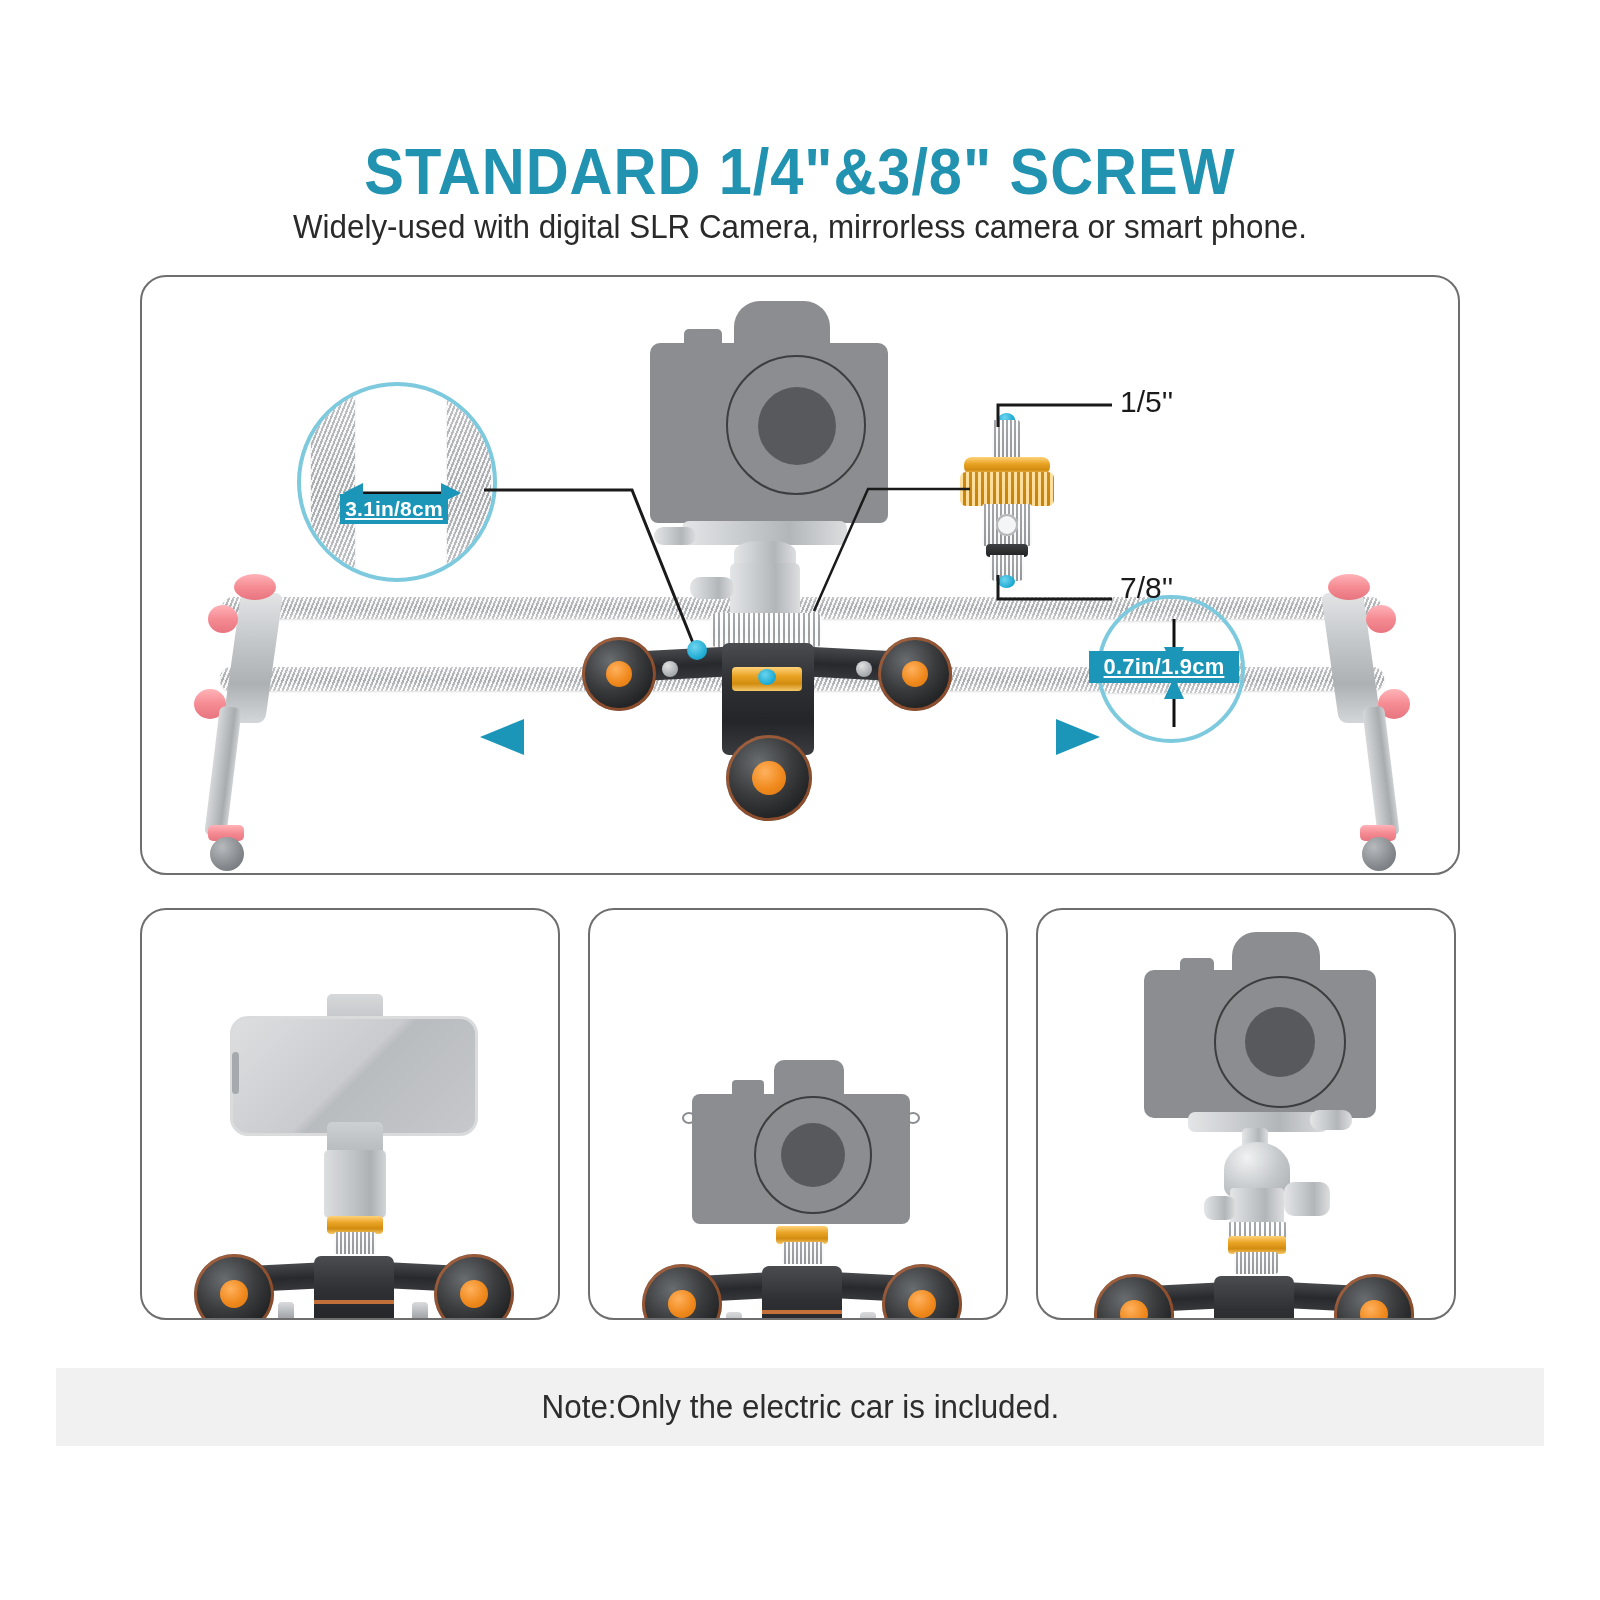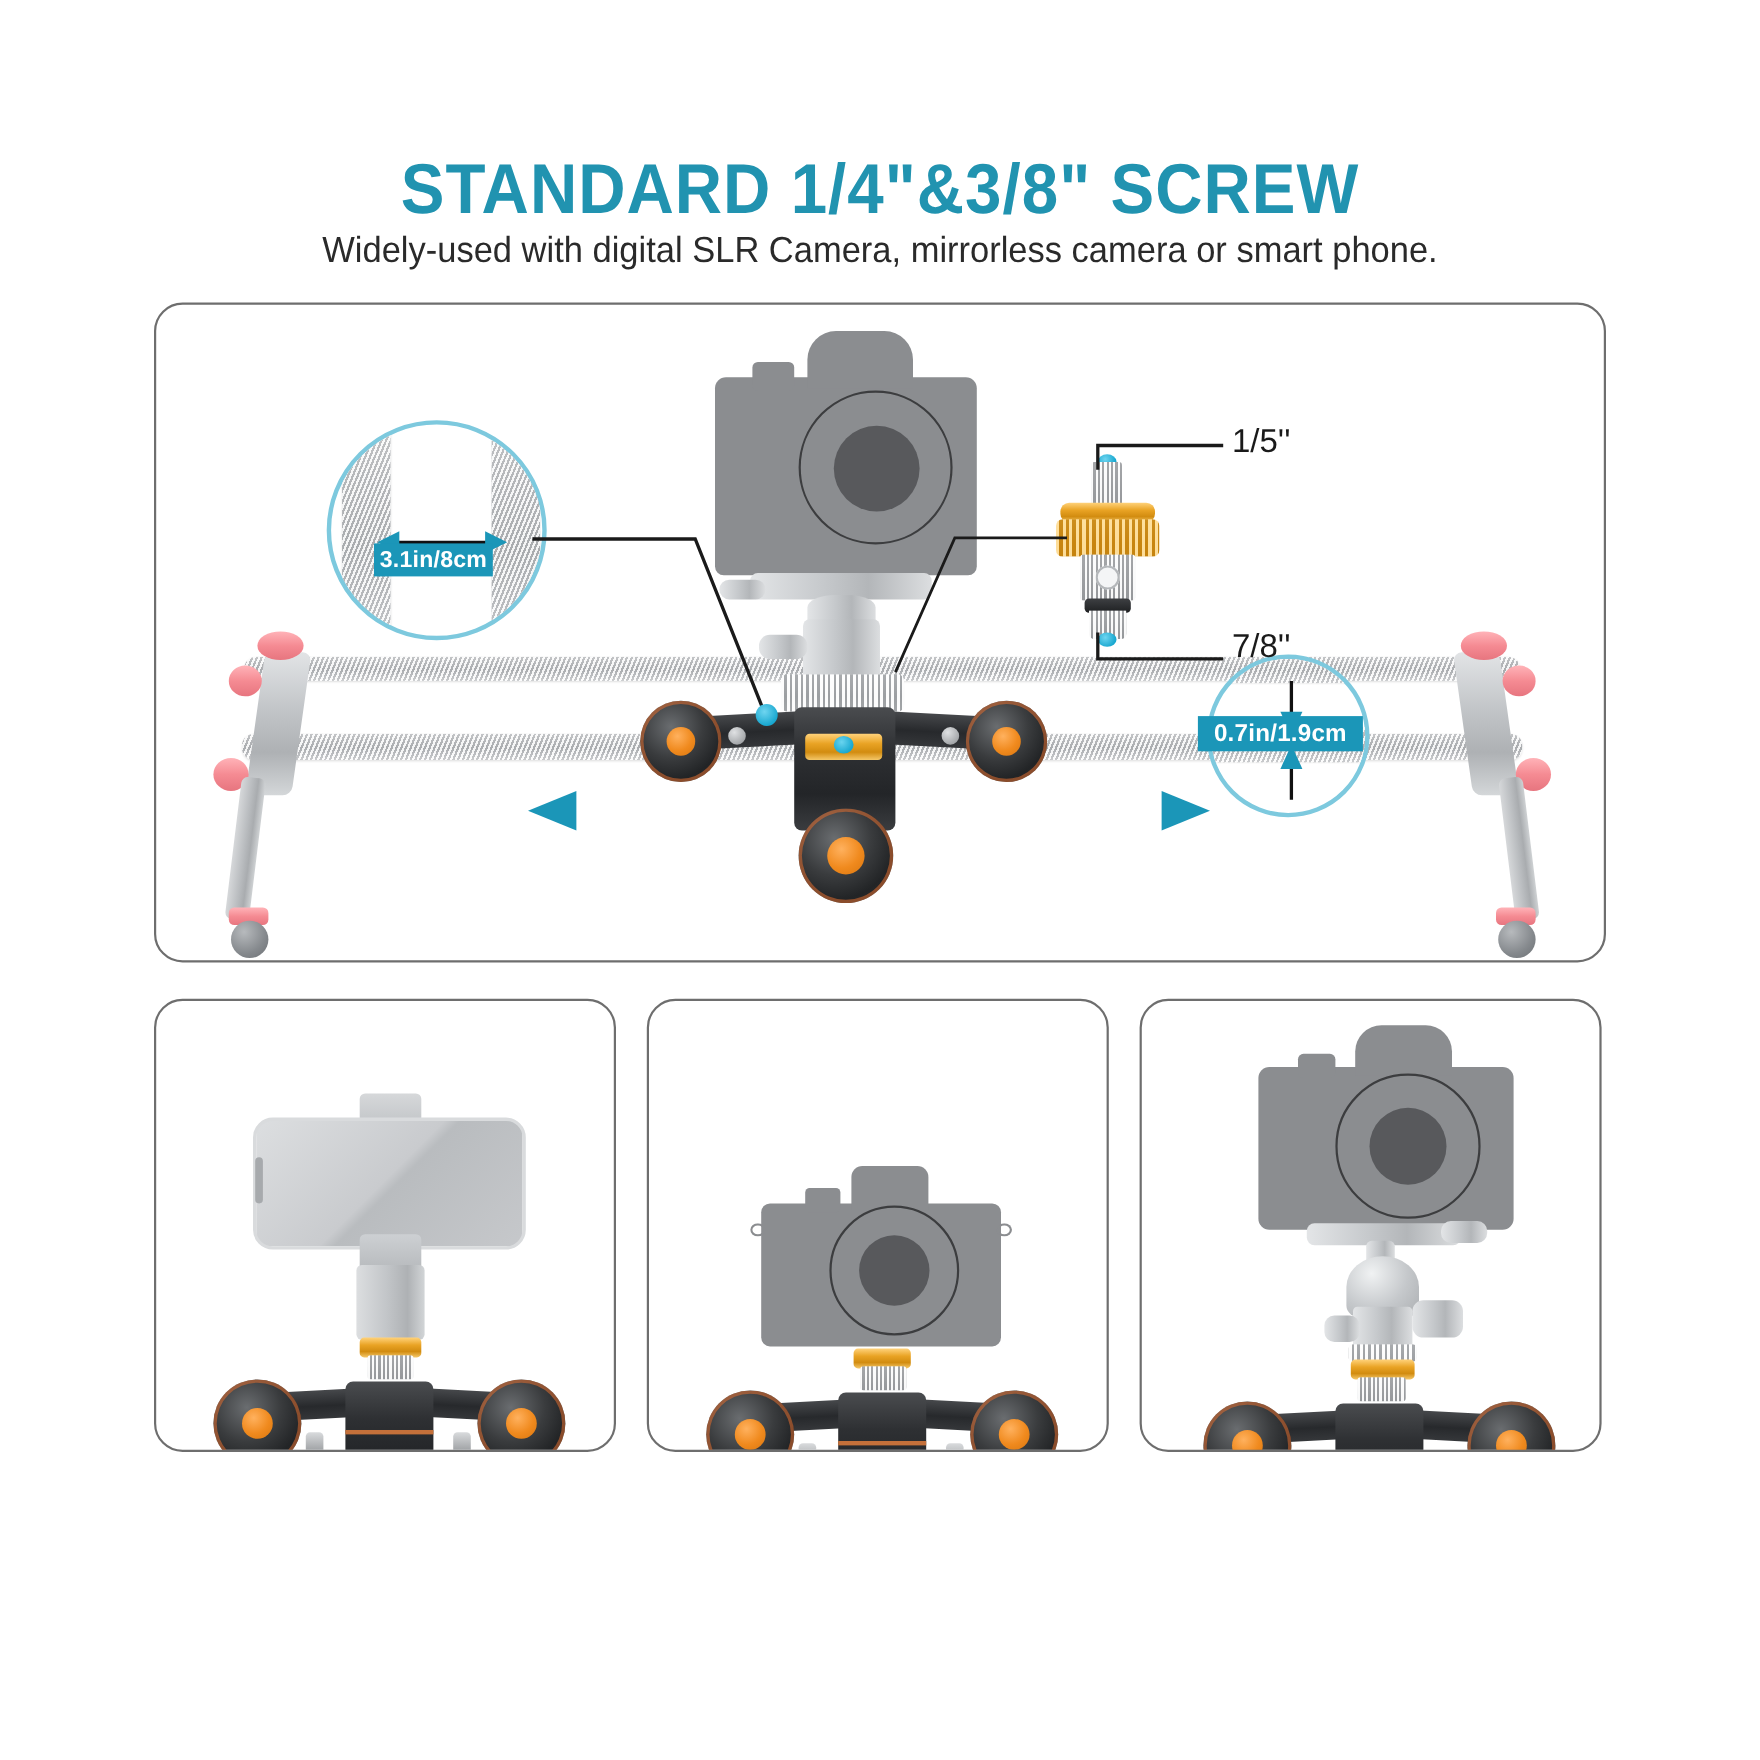--- a/index.html
+++ b/index.html
@@ -127,20 +127,21 @@
   .measure-badge {
     position: absolute;
     background: #1b96b8;
     color: #ffffff;
     font-weight: 700;
     display: flex;
     align-items: center;
     justify-content: center;
     letter-spacing: .2px;
     white-space: nowrap;
+    text-decoration: underline;
   }
   .label-txt {
     position: absolute;
     color: #1a1a1a;
     white-space: nowrap;
     font-weight: 400;
   }
 
   
   .tire {
@@ -459,14 +460,17 @@
 
         <div class="tire" style="left:32px; top:8px; width:80px; height:80px;"></div>
         <div class="hub" style="left:58px; top:34px; width:28px; height:28px;"></div>
         <div class="tire" style="left:272px; top:8px; width:80px; height:80px;"></div>
         <div class="hub" style="left:298px; top:34px; width:28px; height:28px;"></div>
 
       </div>
     </div>
   </div>
 
+  <div id="note-bar">
+    <div id="note-text">Note:Only the electric car is included.</div>
+  </div>
 
 </div>
 
 </body></html>

